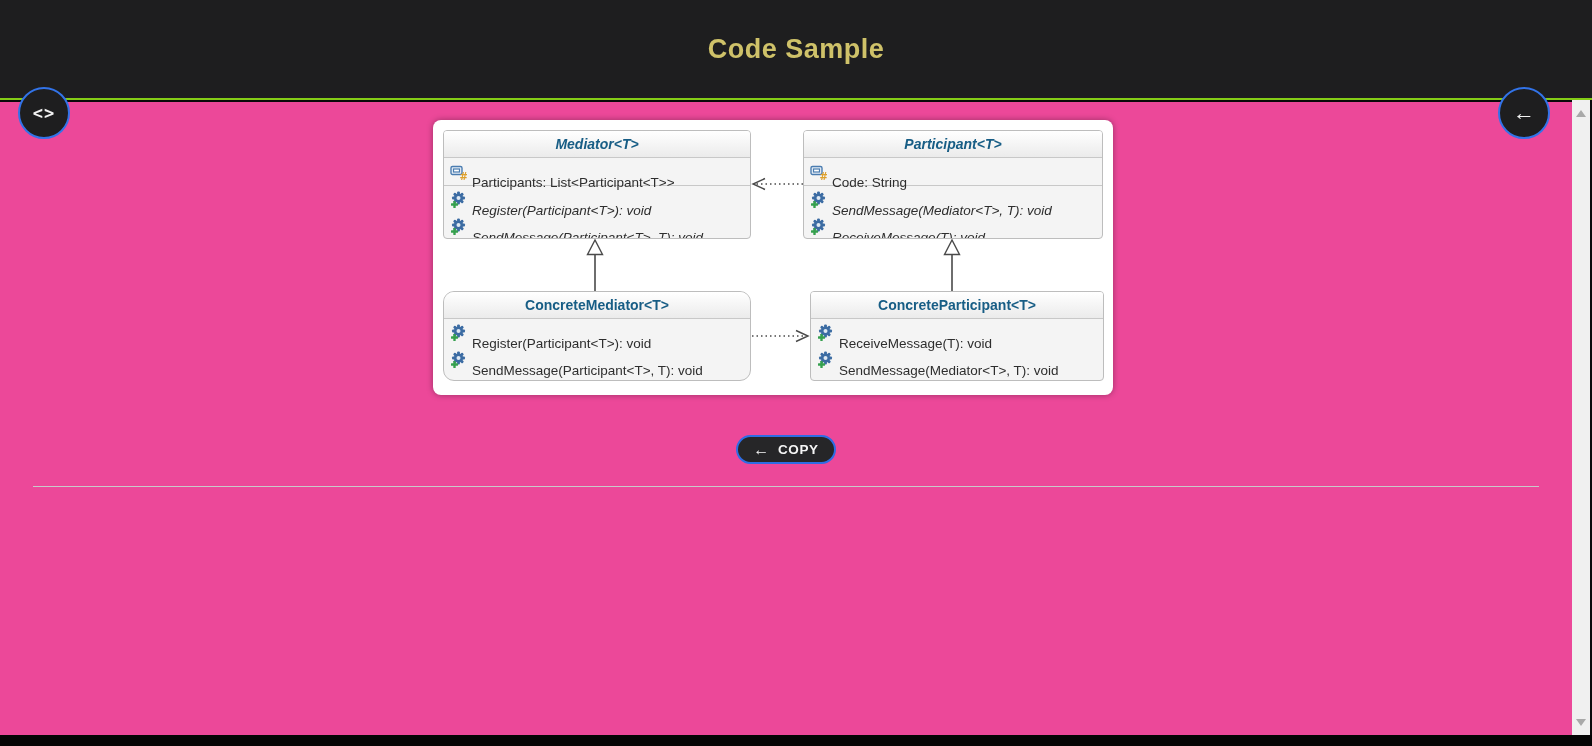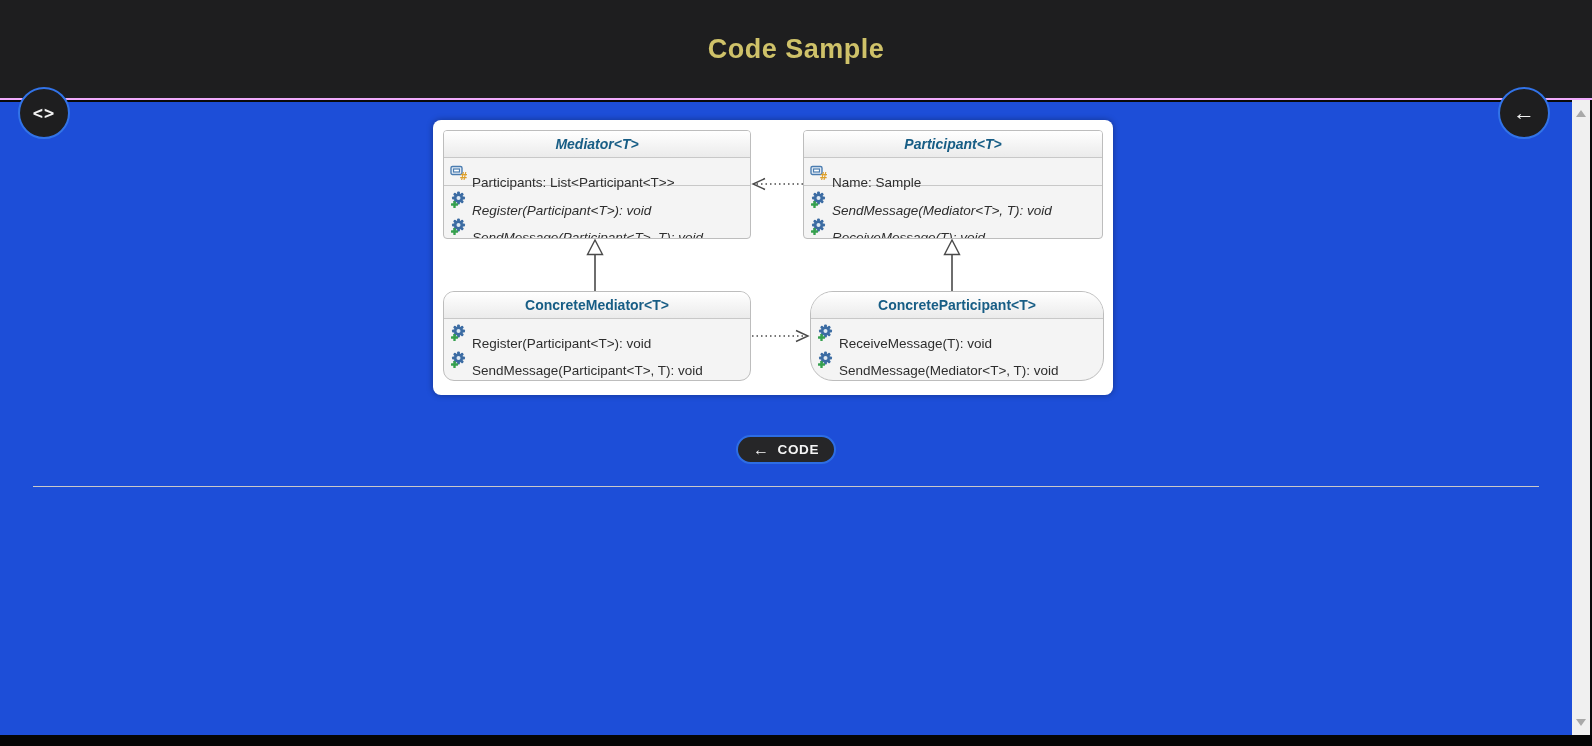--- a/index.html
+++ b/index.html
@@ -2,28 +2,28 @@
 <html><head>
 <meta charset="utf-8">
 <style>
   * { margin:0; padding:0; box-sizing:border-box; }
   html,body { width:1592px; height:746px; overflow:hidden; background:#0a0a0a;
               font-family:"Liberation Sans", sans-serif; }
   .screen { position:relative; width:1592px; height:746px; background:#0a0a0a; }
 
   
   .header { position:absolute; left:0; top:0; width:1592px; height:100px;
-            background:#1e1e1f; border-bottom:2px solid #f0abfc;
+            background:#1e1e1f; border-bottom:2px solid #84cc16;
             display:flex; align-items:center; justify-content:center; }
   .header-title { width:1572px; text-align:center; color:#cfc269; font-size:27px;
                   font-weight:bold; letter-spacing:.5px; }
 
   
   .content { position:absolute; left:0; top:102px; width:1572px; height:633px;
-             background:#1d4ed8; }
+             background:#ec4899; }
 
   
   .fab { position:absolute; width:52px; height:52px; border-radius:50%;
          background:#1e1e1f; border:2px solid #3273e8; color:#f2f2f2;
          display:flex; align-items:center; justify-content:center; cursor:pointer; z-index:5; }
   .fab-left  { left:18px;  top:87px; }
   .fab-right { left:1498px; top:87px; }
   .fab .code-glyph { font-family:"DejaVu Sans Mono", monospace; font-size:17px;
                      font-weight:bold; letter-spacing:1px; }
   .fab .arrow-glyph { font-size:22px; font-weight:bold; line-height:1; }
@@ -31,21 +31,21 @@
   
   .diagram-panel { position:absolute; left:433px; top:18px; width:680px; height:275px;
                    background:#ffffff; border-radius:8px; box-shadow:0 0 6px rgba(0,0,0,.35); }
   .connectors { position:absolute; left:0; top:0; pointer-events:none; }
 
   .class-box { position:absolute; background:#f4f4f4; border:1px solid #bdbdbd;
                border-radius:4px; overflow:hidden; font-size:13.5px; color:#2e2e2e; }
   #cls-mediator             { left:10px;  top:10px;  width:308px; height:109px; }
   #cls-participant          { left:370px; top:10px;  width:300px; height:109px; }
   #cls-concrete-mediator    { left:10px;  top:171px; width:308px; height:90px;border-radius:11px; }
-  #cls-concrete-participant { left:377px; top:171px; width:294px; height:90px;border-radius:23px; }
+  #cls-concrete-participant { left:377px; top:171px; width:294px; height:90px; }
 
   .cls-title { height:27px; line-height:26px; text-align:center; font-weight:bold;
                font-size:14px; color:#175d85; border-bottom:1px solid #c8c8c8;
                background:linear-gradient(#ffffff,#ebebeb); }
   .cls-title.italic { font-style:italic; }
   .cls-section.fields { border-bottom:1px solid #c8c8c8; }
   .member { display:flex; align-items:center; gap:5px; height:27px; padding:0 6px; }
   .member.italic .member-text { font-style:italic; }
   .member svg { flex:0 0 auto; }
   .member-text { white-space:nowrap;margin-top:22px; }
@@ -147,21 +147,21 @@
         </div>
       <div class="class-box" id="cls-participant">
           <div class="cls-title italic">Participant&lt;T&gt;</div>
           <div class="cls-section fields">
             <div class="member">
               <svg width="17" height="16" viewBox="0 0 17 16">
                 <rect x="1" y="2.5" width="11" height="8" rx="1.5" fill="#eaf1f8" stroke="#4a7cb0" stroke-width="1.4"></rect>
                 <rect x="3.5" y="5" width="6" height="3" fill="#ffffff" stroke="#4a7cb0" stroke-width="1.2"></rect>
                 <text x="9.5" y="15.5" font-size="10" font-weight="bold" fill="#dd9f2b" font-family="DejaVu Sans, sans-serif">#</text>
               </svg>
-              <span class="member-text">Name: Sample</span>
+              <span class="member-text">Code: String</span>
             </div>
           </div>
           <div class="cls-section methods">
             <div class="member italic">
               <svg width="17" height="17" viewBox="0 0 17 17">
                 <g fill="#3c6ca3">
                   <rect x="7.1" y="0.5" width="2.8" height="13" rx="1"></rect>
                   <rect x="2" y="5.6" width="13" height="2.8" rx="1"></rect>
                   <rect x="7.1" y="0.5" width="2.8" height="13" rx="1" transform="rotate(45 8.5 7)"></rect>
                   <rect x="7.1" y="0.5" width="2.8" height="13" rx="1" transform="rotate(-45 8.5 7)"></rect>
@@ -285,21 +285,21 @@
         <polygon points="162,120 154.5,134.5 169.5,134.5" fill="#ffffff" stroke="#4a4a4a" stroke-width="1.4"></polygon>
 
         <line x1="519" y1="134" x2="519" y2="171" stroke="#4a4a4a" stroke-width="1.6"></line>
         <polygon points="519,120 511.5,134.5 526.5,134.5" fill="#ffffff" stroke="#4a4a4a" stroke-width="1.4"></polygon>
       </svg>
     </div>
 
     <div class="actions">
       <button class="pill-btn">
         <span class="btn-arrow">←</span>
-        <span>CODE</span>
+        <span>COPY</span>
       </button>
     </div>
 
     <div class="divider"></div>
   </div>
 
   <div class="scrollbar">
     <div class="scroll-arrow up">
         <div class="tri-up"></div>
       </div>

